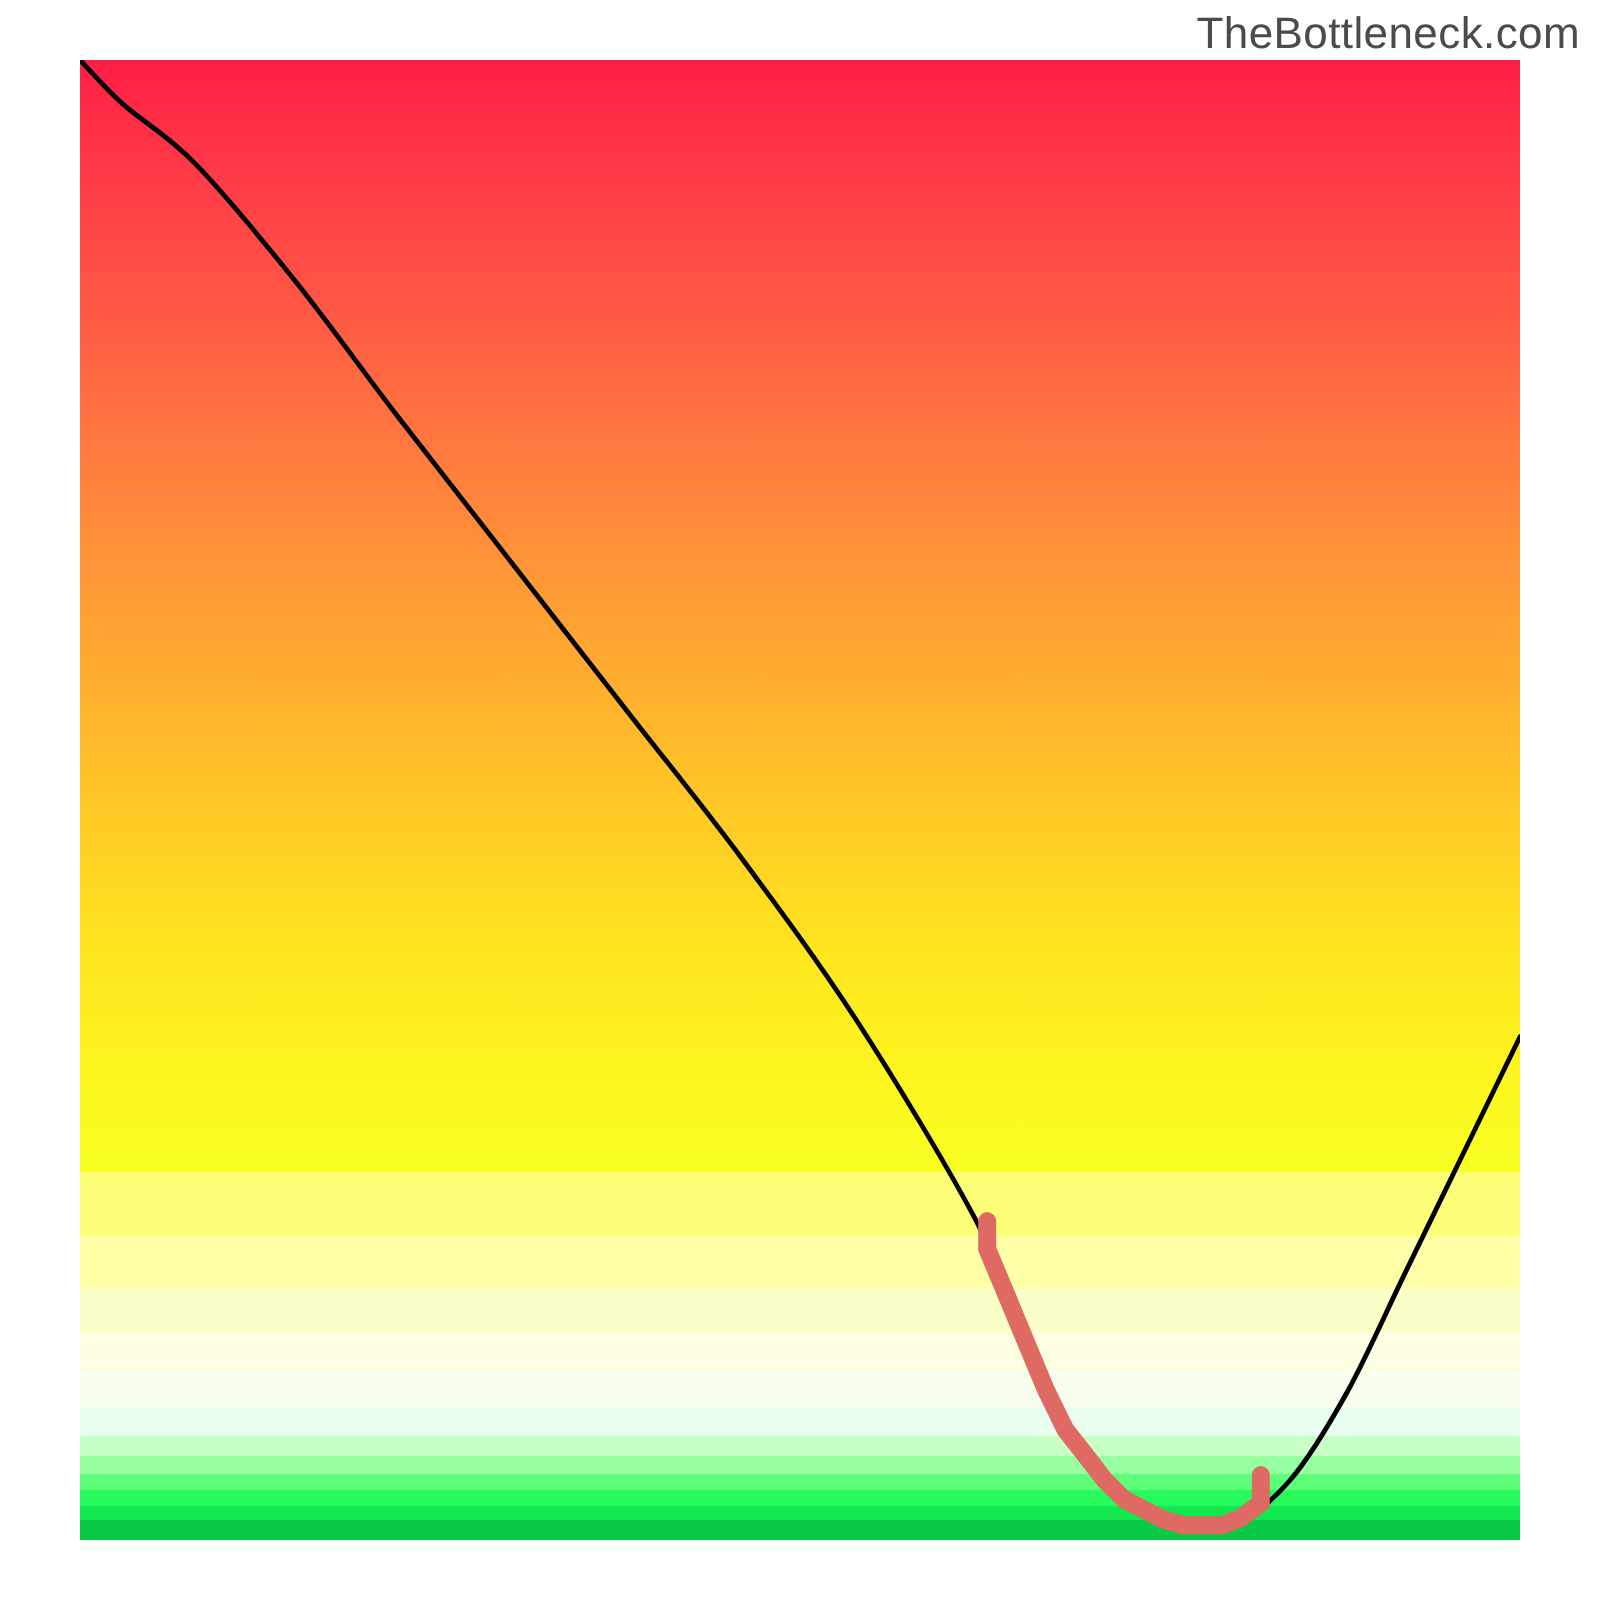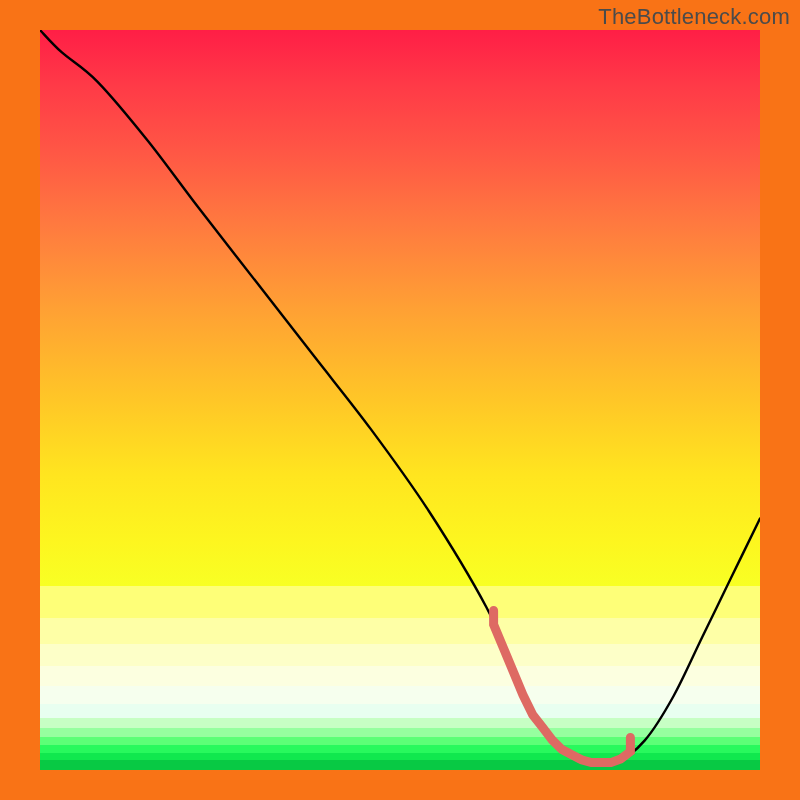--- a/index.html
+++ b/index.html
@@ -8,21 +8,21 @@
     width: 800px;
     height: 800px;
     background: #000;
     font-family: Arial, Helvetica, sans-serif;
     overflow: hidden;
   }
   .frame {
     position: relative;
     width: 800px;
     height: 800px;
-    background: #f97316;
+    background: #ffffff;
   }
   .watermark {
     position: absolute;
     top: 4px;
     right: 10px;
     color: #4b4b4b;
     font-size: 22px;
     letter-spacing: 0.2px;
     font-weight: 400;
     z-index: 20;

